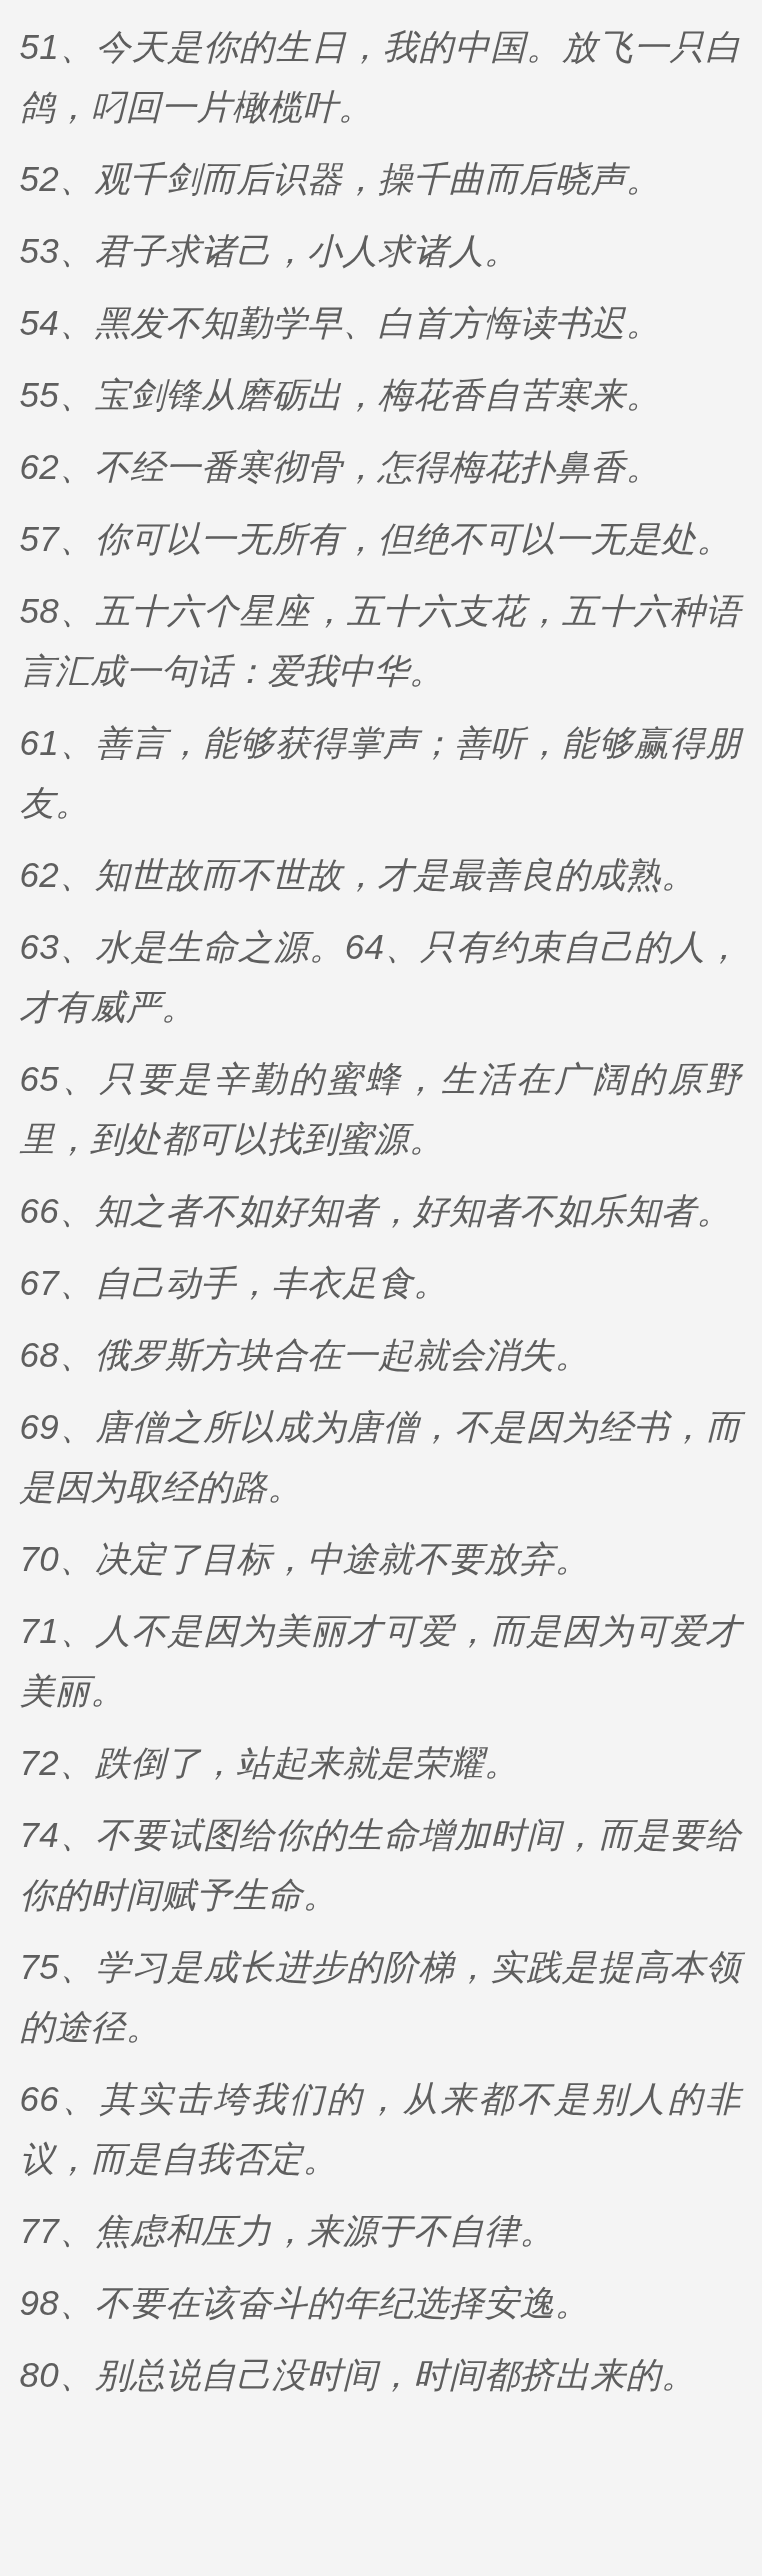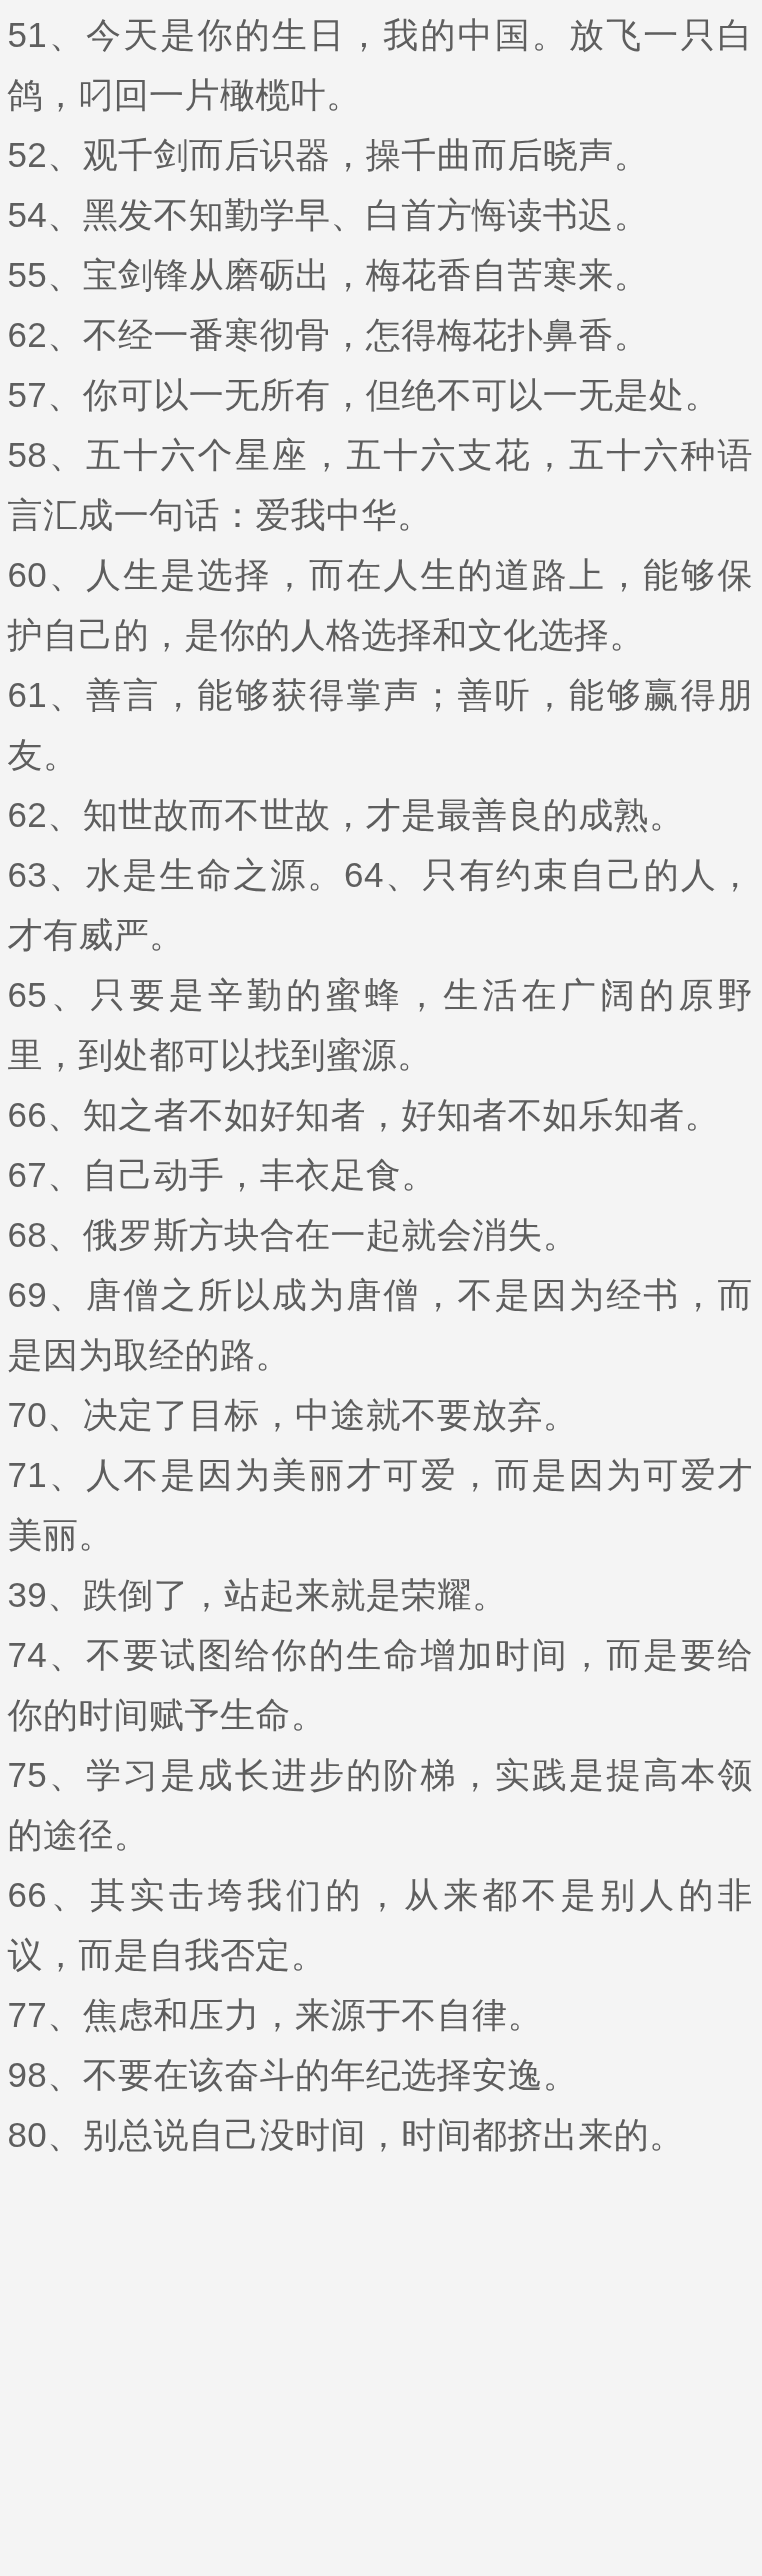--- a/index.html
+++ b/index.html
@@ -15,49 +15,50 @@
   main.quote-list {
     padding: 5px 10px 8.3px 7.5px;
     color: #5e5e5e;
     font-size: 35px;
     line-height: 60px;
     text-align: justify;
     text-justify: inter-character;
     letter-spacing: 0.4px;
   }
   p.quote {
-    margin: 0;
+    margin: 12px;
     padding: 0;
     word-break: break-all;
     overflow-wrap: break-word;
+    font-style: italic;
   }
 </style>
 </head>
 <body style="background: rgb(244, 244, 244);">
 
 <main class="quote-list" style="color: rgb(94, 94, 94);">
     <p class="quote">51、今天是你的生日，我的中国。放飞一只白鸽，叼回一片橄榄叶。</p>
     <p class="quote">52、观千剑而后识器，操千曲而后晓声。</p>
+    <p class="quote">53、君子求诸己，小人求诸人。</p>
     <p class="quote">54、黑发不知勤学早、白首方悔读书迟。</p>
     <p class="quote">55、宝剑锋从磨砺出，梅花香自苦寒来。</p>
     <p class="quote">62、不经一番寒彻骨，怎得梅花扑鼻香。</p>
     <p class="quote">57、你可以一无所有，但绝不可以一无是处。</p>
     <p class="quote">58、五十六个星座，五十六支花，五十六种语言汇成一句话：爱我中华。</p>
-    <p class="quote">60、人生是选择，而在人生的道路上，能够保护自己的，是你的人格选择和文化选择。</p>
     <p class="quote">61、善言，能够获得掌声；善听，能够赢得朋友。</p>
     <p class="quote">62、知世故而不世故，才是最善良的成熟。</p>
     <p class="quote">63、水是生命之源。64、只有约束自己的人，才有威严。</p>
     <p class="quote">65、只要是辛勤的蜜蜂，生活在广阔的原野里，到处都可以找到蜜源。</p>
     <p class="quote">66、知之者不如好知者，好知者不如乐知者。</p>
     <p class="quote">67、自己动手，丰衣足食。</p>
     <p class="quote">68、俄罗斯方块合在一起就会消失。</p>
     <p class="quote">69、唐僧之所以成为唐僧，不是因为经书，而是因为取经的路。</p>
     <p class="quote">70、决定了目标，中途就不要放弃。</p>
     <p class="quote">71、人不是因为美丽才可爱，而是因为可爱才美丽。</p>
-    <p class="quote">39、跌倒了，站起来就是荣耀。</p>
+    <p class="quote">72、跌倒了，站起来就是荣耀。</p>
     <p class="quote">74、不要试图给你的生命增加时间，而是要给你的时间赋予生命。</p>
     <p class="quote">75、学习是成长进步的阶梯，实践是提高本领的途径。</p>
     <p class="quote">66、其实击垮我们的，从来都不是别人的非议，而是自我否定。</p>
     <p class="quote">77、焦虑和压力，来源于不自律。</p>
     <p class="quote">98、不要在该奋斗的年纪选择安逸。</p>
     <p class="quote">80、别总说自己没时间，时间都挤出来的。</p>
   </main>
 
 
 </body></html>

